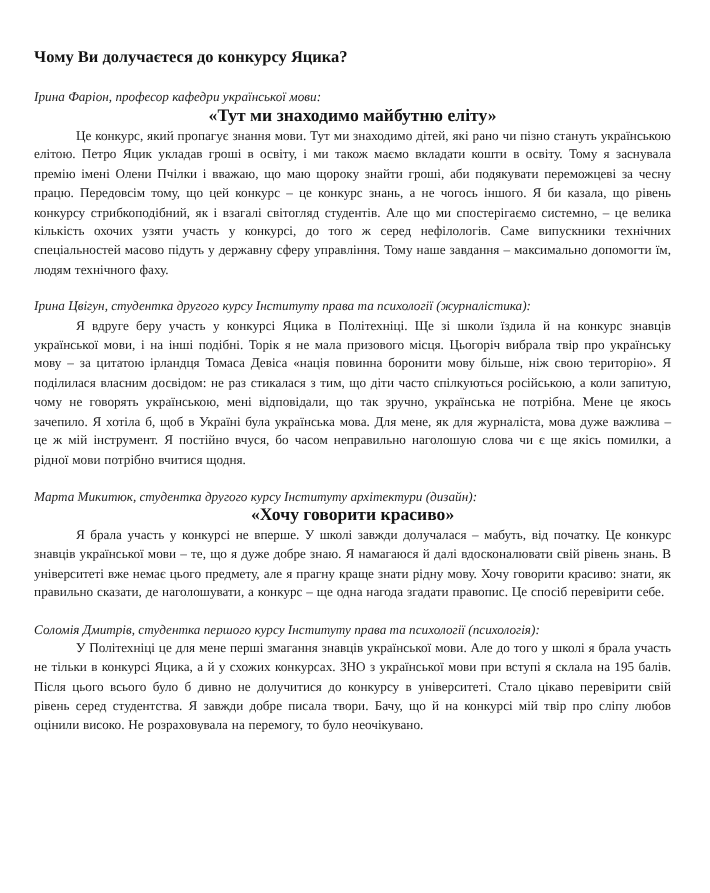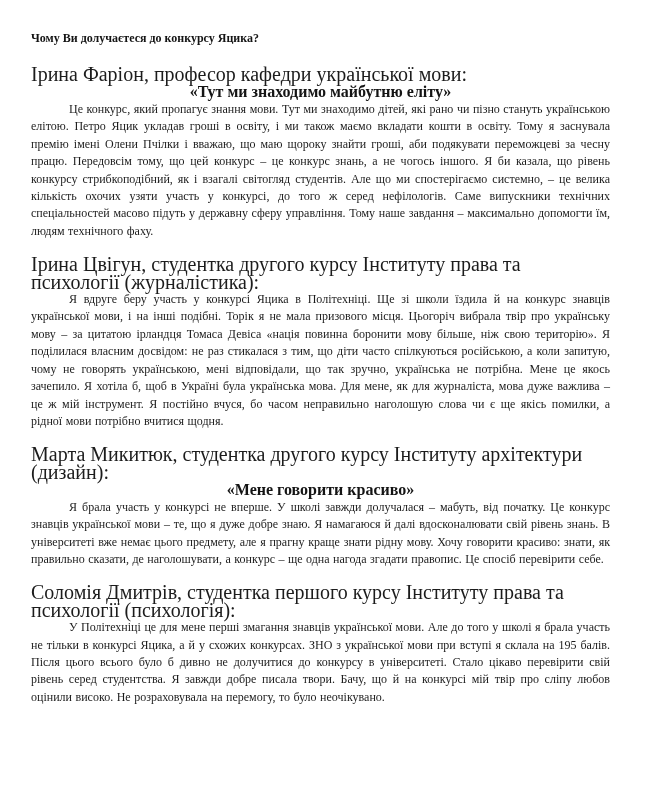--- a/index.html
+++ b/index.html
@@ -13,34 +13,35 @@
     overflow: hidden;
     font-family: "Liberation Serif", "DejaVu Serif", serif;
     color: #1c1c1c;
   }
   .doc {
     padding: 27px 35px 0 31px;
     box-sizing: border-box;
     width: 645px;
   }
   .doc-title {
-    font-size: 12px;
+    font-size: 15px;
     font-weight: bold;
     line-height: 18px;
-    margin: 2px 0 19px 0;
+    margin: 16px 0 19px 0;
     color: #141414;
   }
   .section {
     margin: 0 0 0 0;
   }
   .section + .section {
     margin-top: 16px;
   }
   .speaker {
-    font-size: 20px;
+    font-style: italic;
+    font-size: 12px;
     line-height: 17.4px;
     margin: 0;
   }
   .quote-head {
     font-weight: bold;
     font-size: 16px;
     line-height: 17.6px;
     margin: 0;
     color: #141414;
     text-align: center;
@@ -67,21 +68,21 @@
     <p class="para">Це конкурс, який пропагує знання мови. Тут ми знаходимо дітей, які рано чи пізно стануть українською елітою. Петро Яцик укладав гроші в освіту, і ми також маємо вкладати кошти в освіту. Тому я заснувала премію імені Олени Пчілки і вважаю, що маю щороку знайти гроші, аби подякувати переможцеві за чесну працю. Передовсім тому, що цей конкурс – це конкурс знань, а не чогось іншого. Я би казала, що рівень конкурсу стрибкоподібний, як і взагалі світогляд студентів. Але що ми спостерігаємо системно, – це велика кількість охочих узяти участь у конкурсі, до того ж серед нефілологів. Саме випускники технічних спеціальностей масово підуть у державну сферу управління. Тому наше завдання – максимально допомогти їм, людям технічного фаху.</p>
   </div>
 
   <div class="section">
     <p class="speaker">Ірина Цвігун, студентка другого курсу Інституту права та психології (журналістика):</p>
     <p class="para">Я вдруге беру участь у конкурсі Яцика в Політехніці. Ще зі школи їздила й на конкурс знавців української мови, і на інші подібні. Торік я не мала призового місця. Цьогоріч вибрала твір про українську мову – за цитатою ірландця Томаса Девіса «нація повинна боронити мову більше, ніж свою територію». Я поділилася власним досвідом: не раз стикалася з тим, що діти часто спілкуються російською, а коли запитую, чому не говорять українською, мені відповідали, що так зручно, українська не потрібна. Мене це якось зачепило. Я хотіла б, щоб в Україні була українська мова. Для мене, як для журналіста, мова дуже важлива – це ж мій інструмент. Я постійно вчуся, бо часом неправильно наголошую слова чи є ще якісь помилки, а рідної мови потрібно вчитися щодня.</p>
   </div>
 
   <div class="section">
     <p class="speaker">Марта Микитюк, студентка другого курсу Інституту архітектури (дизайн):</p>
-    <p class="quote-head">«Мене говорити красиво»</p>
+    <p class="quote-head">«Хочу говорити красиво»</p>
     <p class="para">Я брала участь у конкурсі не вперше. У школі завжди долучалася – мабуть, від початку. Це конкурс знавців української мови – те, що я дуже добре знаю. Я намагаюся й далі вдосконалювати свій рівень знань. В університеті вже немає цього предмету, але я прагну краще знати рідну мову. Хочу говорити красиво: знати, як правильно сказати, де наголошувати, а конкурс – ще одна нагода згадати правопис. Це спосіб перевірити себе.</p>
   </div>
 
   <div class="section">
     <p class="speaker">Соломія Дмитрів, студентка першого курсу Інституту права та психології (психологія):</p>
     <p class="para">У Політехніці це для мене перші змагання знавців української мови. Але до того у школі я брала участь не тільки в конкурсі Яцика, а й у схожих конкурсах. ЗНО з української мови при вступі я склала на 195 балів. Після цього всього було б дивно не долучитися до конкурсу в університеті. Стало цікаво перевірити свій рівень серед студентства. Я завжди добре писала твори. Бачу, що й на конкурсі мій твір про сліпу любов оцінили високо. Не розраховувала на перемогу, то було неочікувано.</p>
   </div>
 
 </div>
 

